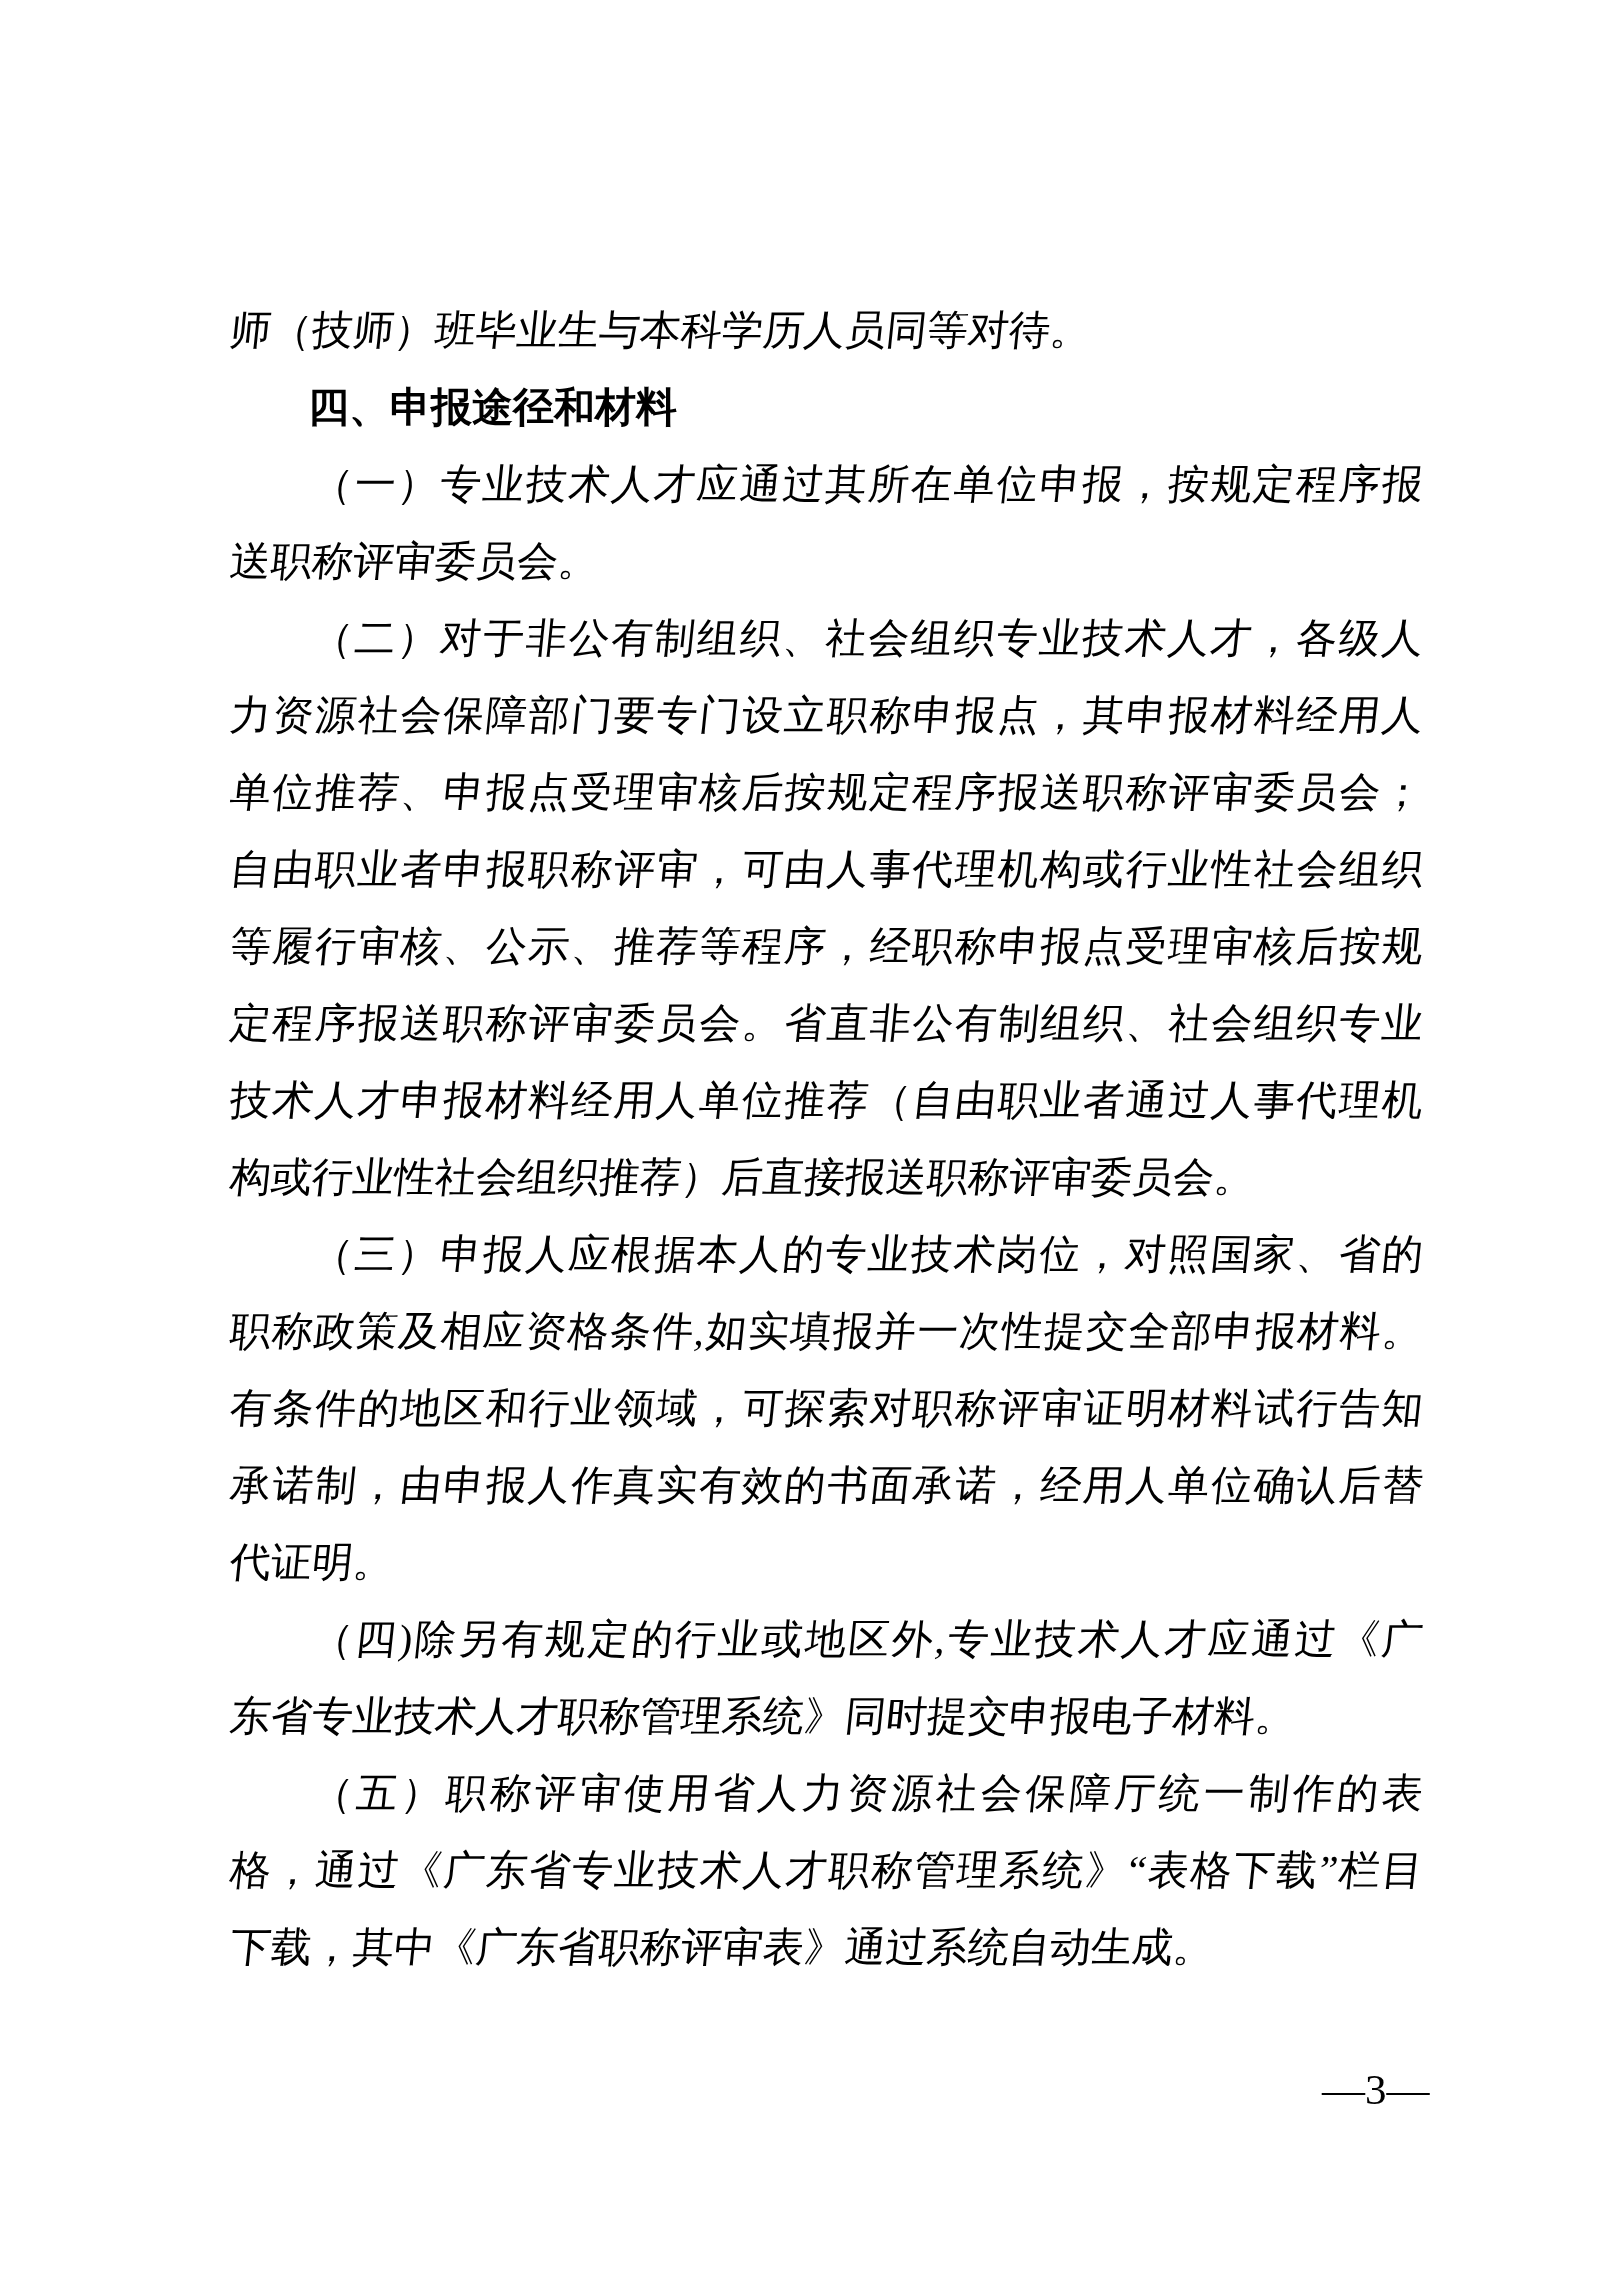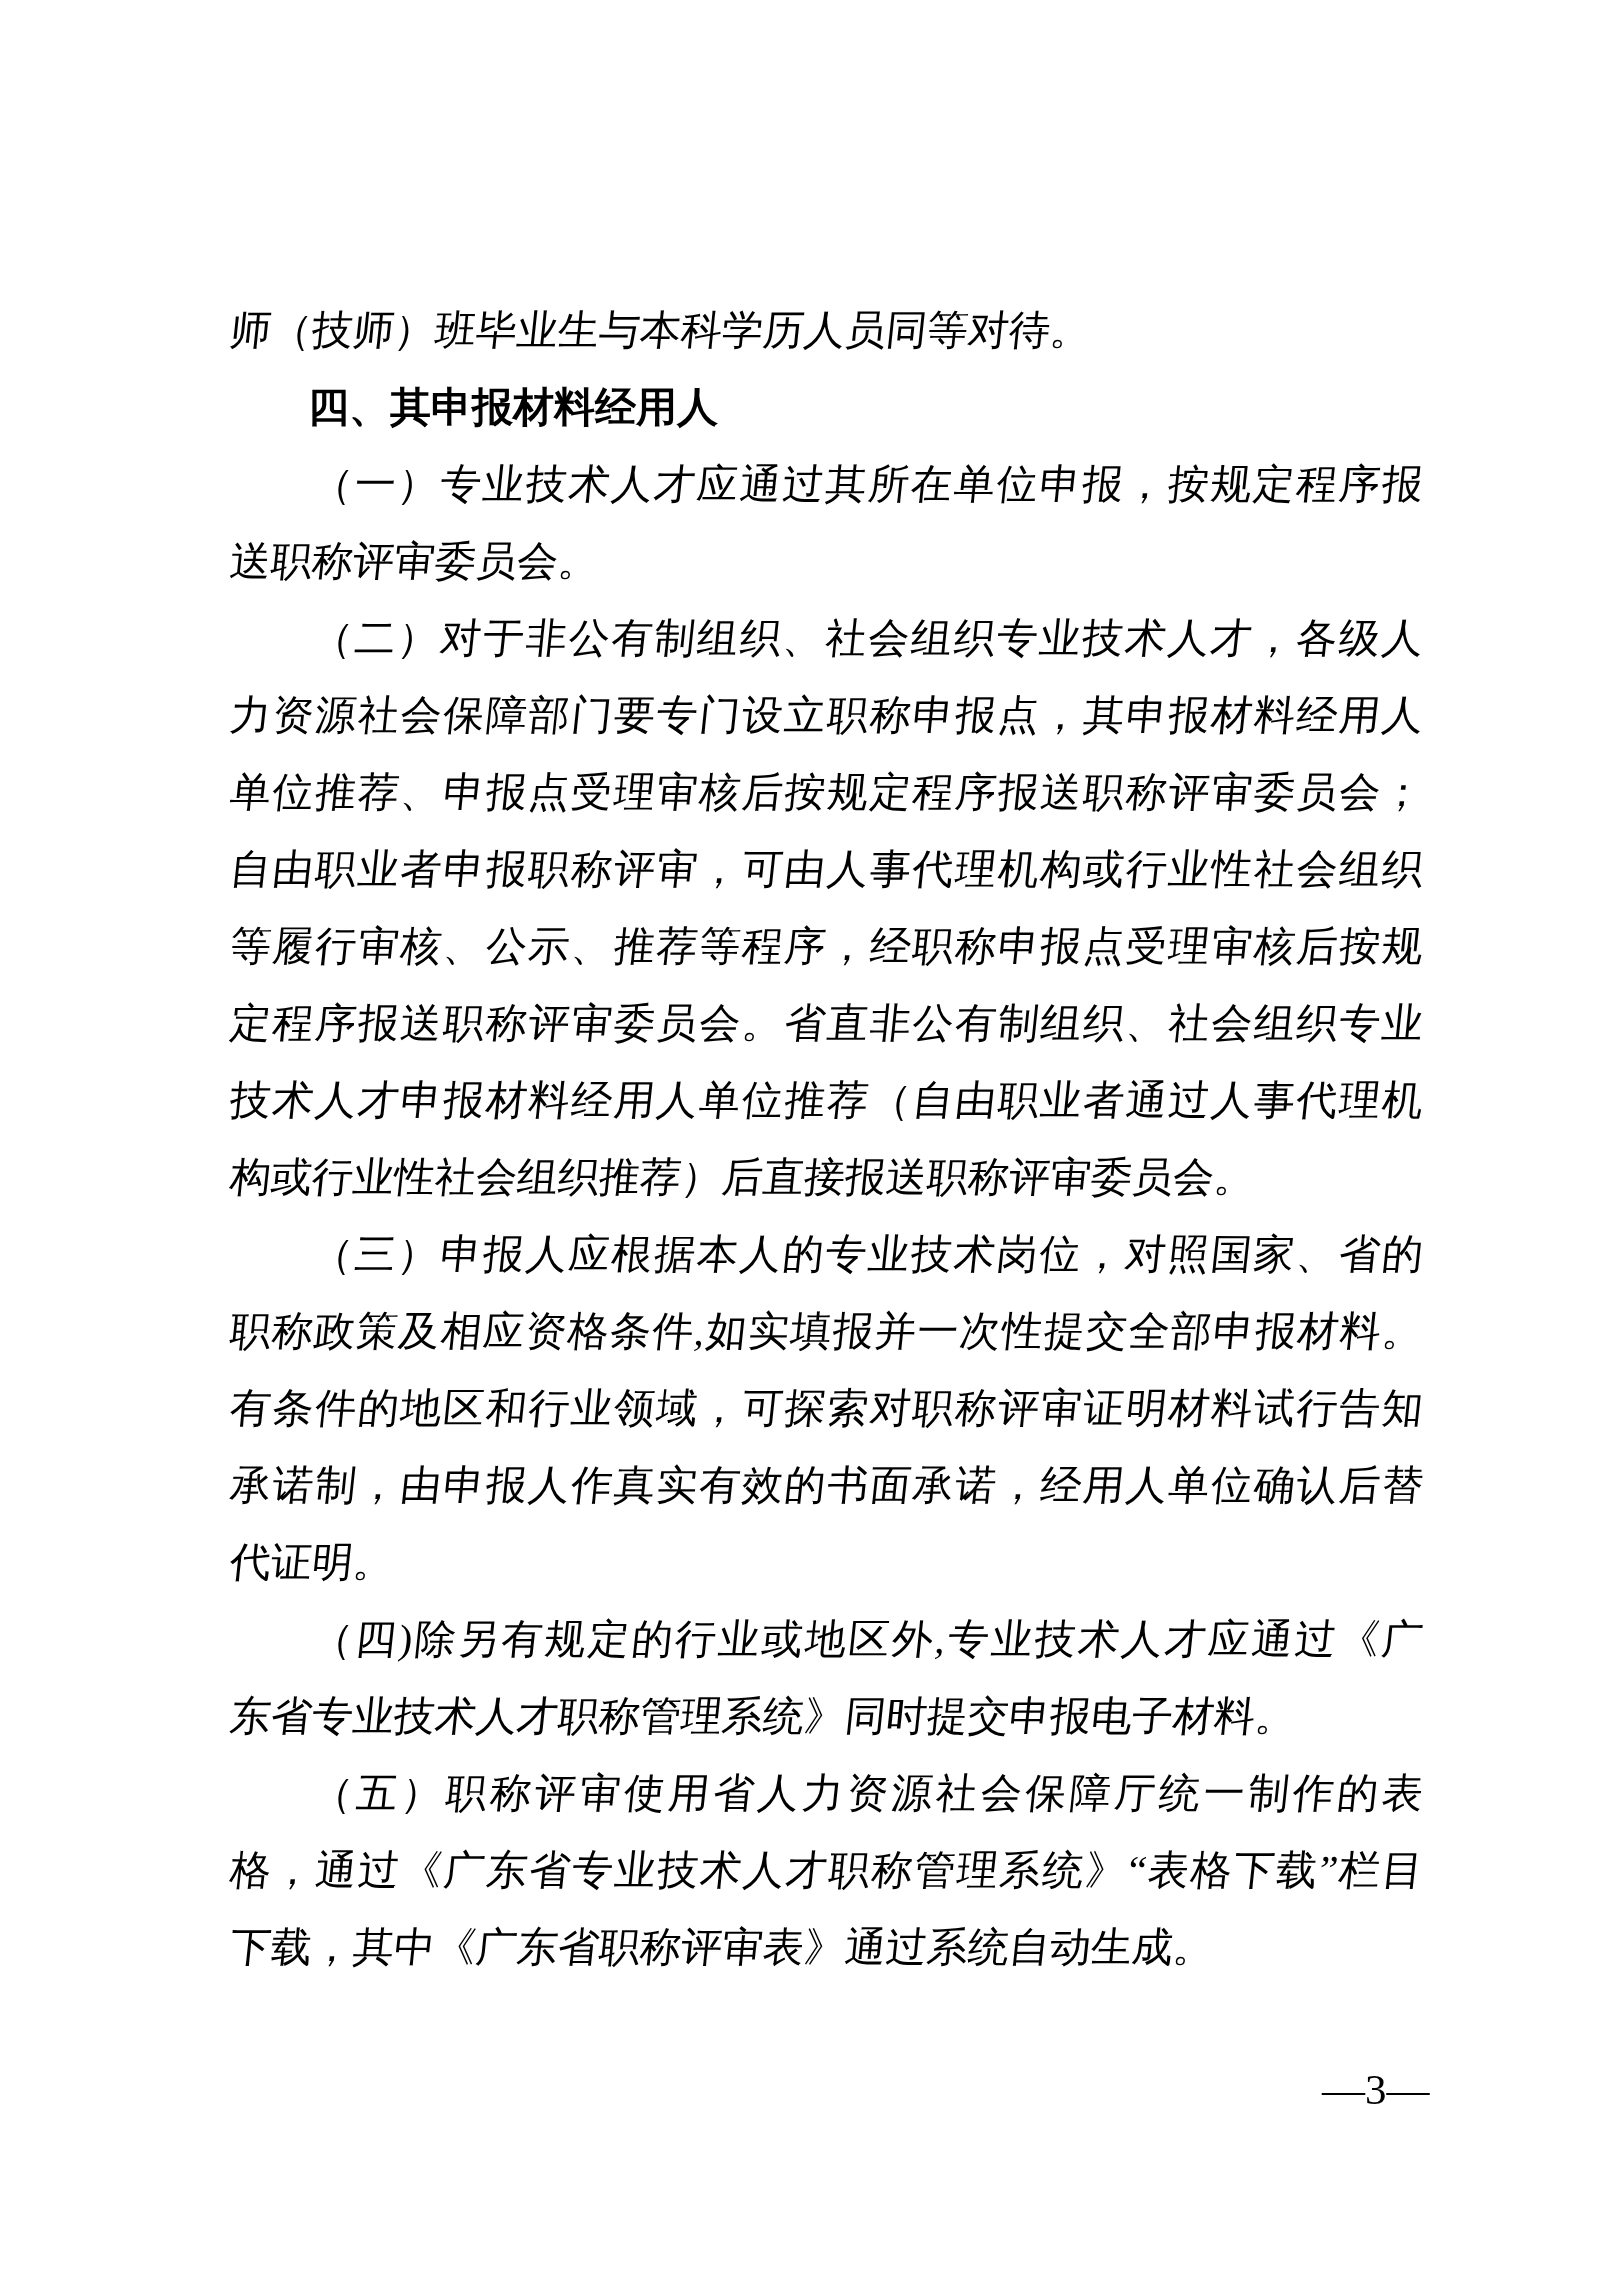--- a/index.html
+++ b/index.html
@@ -55,21 +55,21 @@
     color: #000000;
     white-space: nowrap;
   }
 </style>
 </head>
 <body>
 
 <div class="page">
   <main class="body-text">
     <div class="line">师（技师）班毕业生与本科学历人员同等对待。</div>
-    <div class="line indent heading">四、其申报材料经用人</div>
+    <div class="line indent heading">四、申报途径和材料</div>
     <div class="line indent j">（一）专业技术人才应通过其所在单位申报，按规定程序报</div>
     <div class="line">送职称评审委员会。</div>
     <div class="line indent j">（二）对于非公有制组织、社会组织专业技术人才，各级人</div>
     <div class="line j">力资源社会保障部门要专门设立职称申报点，其申报材料经用人</div>
     <div class="line j">单位推荐、申报点受理审核后按规定程序报送职称评审委员会；</div>
     <div class="line j">自由职业者申报职称评审，可由人事代理机构或行业性社会组织</div>
     <div class="line j">等履行审核、公示、推荐等程序，经职称申报点受理审核后按规</div>
     <div class="line j">定程序报送职称评审委员会。省直非公有制组织、社会组织专业</div>
     <div class="line j">技术人才申报材料经用人单位推荐（自由职业者通过人事代理机</div>
     <div class="line">构或行业性社会组织推荐）后直接报送职称评审委员会。</div>

